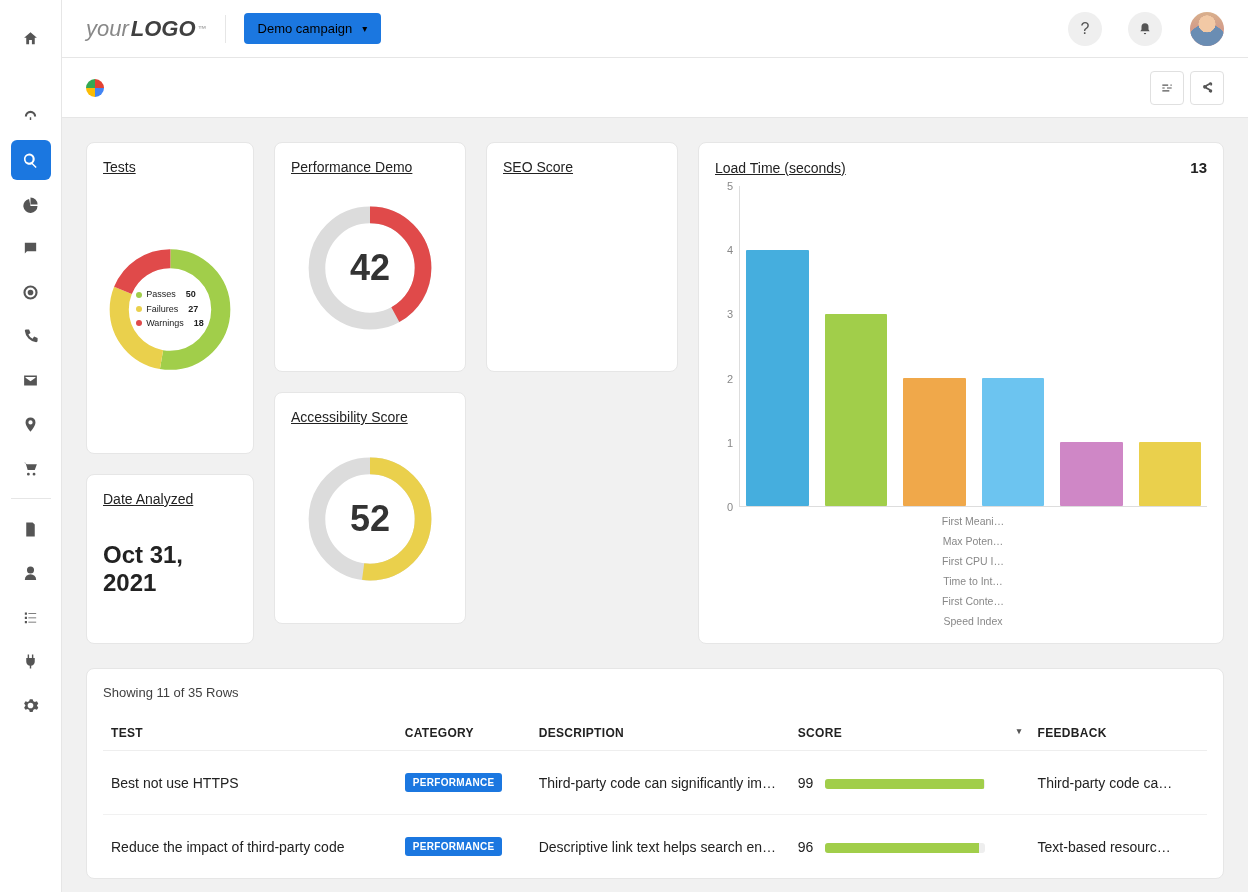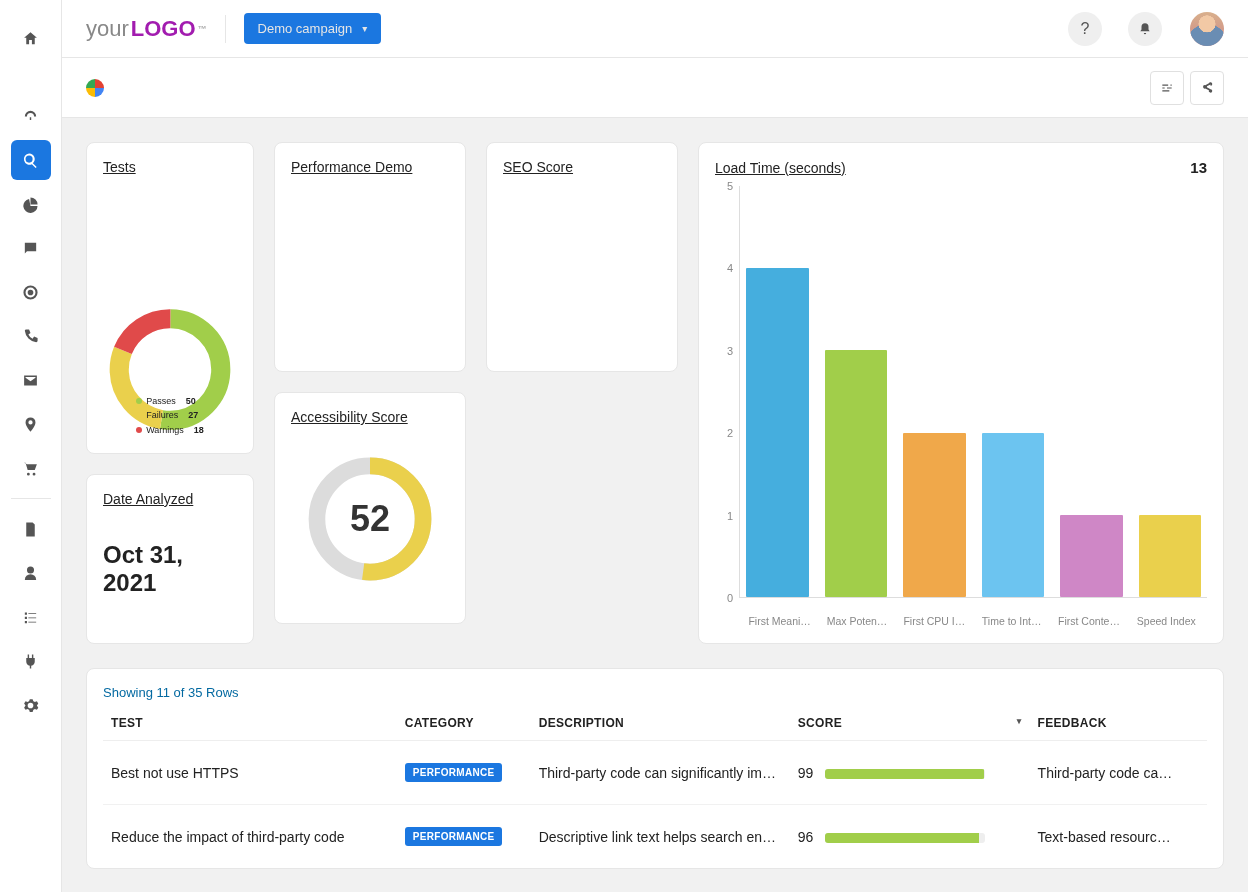--- a/index.html
+++ b/index.html
@@ -5,26 +5,26 @@
 * { margin:0; padding:0; box-sizing:border-box; font-family:-apple-system,BlinkMacSystemFont,"Segoe UI",Helvetica,Arial,sans-serif; }
 body { background:#fff; color:#222; }
 .app { display:flex; width:1248px; height:892px; overflow:hidden; }
 .sidebar { width:62px; border-right:1px solid #e6e6e6; display:flex; flex-direction:column; align-items:center; padding-top:18px; gap:4px; background:#fff; }
 .sidebar .sicon { width:40px; height:40px; display:flex; align-items:center; justify-content:center; border-radius:6px; cursor:pointer; color:#555; }
 .sidebar .sicon.active { background:#1b77e0; color:#fff; }
 .sidebar .sicon svg { width:17px; height:17px; fill:currentColor; }
 .sidebar .divider { width:40px; border-top:1px solid #e6e6e6; margin:6px 0; }
 .main { flex:1; display:flex; flex-direction:column; overflow:hidden; }
 .topbar { height:58px; border-bottom:1px solid #e6e6e6; display:flex; align-items:center; padding:0 24px; gap:18px; background:#fff; }
-.logo { font-weight:700; font-size:22px; letter-spacing:0px; color:#666; display:flex; align-items:flex-end; }
+.logo { font-weight:700; font-size:22px; letter-spacing:0px; color:#666; display:flex; align-items:flex-end;font-style:italic; }
 .logo .l1 { color:#888; font-weight:400; }
-.logo .l2 { color:#a21caf; font-weight:900; margin-left:2px; }
+.logo .l2 { color:#404040; font-weight:900; margin-left:2px; }
 .logo .tm { font-size:9px; color:#aaa; margin-left:2px; position:relative; top:-8px;}
 .vbar { width:1px; height:28px; background:#e6e6e6; }
-.campaign-btn { background:#1b77e0; color:#e5e5e5; border:none; border-radius:4px; padding:8px 14px; font-size:13px; font-weight:500; display:flex; align-items:center; gap:10px; cursor:pointer; }
+.campaign-btn { background:#1b77e0; color:#000000; border:none; border-radius:4px; padding:8px 14px; font-size:13px; font-weight:500; display:flex; align-items:center; gap:10px; cursor:pointer; }
 .campaign-btn::after { content:"▾"; font-size:10px; }
 .topbar .spacer { flex:1; }
 .circle-btn { width:34px; height:34px; border-radius:50%; background:#efefef; display:flex; align-items:center; justify-content:center; color:#555; cursor:pointer; margin-left:8px; }
 .avatar { width:34px; height:34px; border-radius:50%; background:linear-gradient(#d9b08c,#c88); margin-left:10px; cursor:pointer; overflow:hidden; position:relative;}
 .avatar::after { content:""; position:absolute; inset:0; background:radial-gradient(circle at 50% 35%, #f2c9a5 30%, transparent 31%), radial-gradient(circle at 50% 95%, #6a8db3 55%, transparent 56%); }
 .content { flex:1; overflow:auto; background:#f1f1f1; }
 .page-header { height:60px; background:#fff; border-bottom:1px solid #e6e6e6; display:flex; align-items:center; padding:0 24px; }
 .page-header .pi { width:18px; height:18px; border-radius:50%; background:conic-gradient(#e34133 0 25%, #4285f4 25% 50%, #fbbc05 50% 75%, #34a853 75% 100%); margin-right:12px; }
 .page-header h1 { font-size:22px; font-weight:700; color:#222; }
 .page-header .hspacer { flex:1; }
@@ -37,37 +37,37 @@
 .card.date { grid-column:1; grid-row:2; }
 .card.perf { grid-column:2; grid-row:1; height:230px;}
 .card.seo  { grid-column:3; grid-row:1; height:230px;}
 .card.acc  { grid-column:2; grid-row:1 / span 2; margin-top:250px; height:232px;}
 .card.best { grid-column:3; grid-row:1 / span 2; margin-top:250px; height:232px;}
 .card.load { grid-column:4; grid-row:1 / span 2; }
 .card.date .big { font-size:24px; font-weight:700; margin-top:28px; color:#222;}
 .gauge-wrap { flex:1; display:flex; align-items:center; justify-content:center; position:relative; }
 .gauge-wrap svg { transform:rotate(-90deg); }
 .gauge-num { position:absolute; font-size:36px; font-weight:700; color:#333; }
-.donut-wrap { flex:1; display:flex; align-items:flex-end; justify-content:center; position:relative; }
+.donut-wrap { flex:1; display:flex; align-items:center; justify-content:center; position:relative; }
 .donut-legend { position:absolute; font-size:9px; line-height:1.6; }
 .donut-legend .row { display:flex; align-items:center; gap:4px; }
 .donut-legend .dot { width:6px;height:6px;border-radius:50%; }
 .donut-legend .val { margin-left:6px; font-weight:700; font-size:9px;}
 .load-head { display:flex; justify-content:space-between; align-items:baseline; }
 .load-head .num { font-weight:700; font-size:15px; }
 .barchart { flex:1; display:flex; flex-direction:column; }
 .plot { flex:1; display:flex; position:relative; margin-top:4px;}
 .yaxis { width:24px; position:relative; color:#888; font-size:11px; }
 .yaxis span { position:absolute; right:6px; transform:translateY(-50%);}
 .bars { flex:1; display:flex; align-items:flex-end; gap:16px; padding:0 6px; position:relative; border-left:1px solid #ddd; border-bottom:1px solid #ddd;}
 .bars .bar { flex:1; border-radius:1px; }
-.xaxis { display:flex; gap:8px; padding:17px 6px 0 30px; color:#888; font-size:10.5px; }
+.xaxis { display:flex; gap:8px; padding:8px 6px 0 30px; color:#888; font-size:10.5px;flex-direction:column; }
 .xaxis span { flex:1; text-align:center; white-space:nowrap; overflow:hidden; text-overflow:ellipsis;}
 .table-card { margin:0 24px 24px; background:#fff; border:1px solid #e6e6e6; border-radius:8px; padding:16px 16px 0;}
-.table-card .meta { font-size:13px; color:#0369a1; margin-bottom:6px;}
+.table-card .meta { font-size:13px; color:#404040; margin-bottom:16px;}
 table { width:100%; border-collapse:collapse; }
 th { text-align:left; font-size:12px; font-weight:700; color:#222; padding:10px 8px; border-bottom:1px solid #eee; letter-spacing:0.3px;}
 th.score { position:relative; }
 th.score::after { content:"▾"; position:absolute; right:8px; font-size:9px; color:#555;}
 td { padding:22px 8px; border-top:1px solid #f1f1f1; font-size:14px; color:#222; vertical-align:middle;}
 td.desc, td.fb { max-width:220px; white-space:nowrap; overflow:hidden; text-overflow:ellipsis;}
 .badge { display:inline-block; background:#1b77e0; color:#fff; font-size:10px; font-weight:700; padding:4px 8px; border-radius:3px; letter-spacing:0.3px;}
 .sbar { display:inline-block; width:160px; height:10px; background:#eee; border-radius:3px; vertical-align:middle; margin-left:12px; overflow:hidden; position:relative;}
 .sbar i { display:block; height:100%; background:#a1ce4a; }
 </style>
@@ -222,20 +222,27 @@
           </div>
         </div>
 
         <div class="card date">
           <div class="title">Date Analyzed</div>
           <div class="big">Oct 31, 2021</div>
         </div>
 
         <div class="card perf">
           <div class="title">Performance Demo</div>
+          <div class="gauge-wrap">
+              <svg class="gauge" width="140" height="140" viewBox="0 0 42 42">
+                <circle cx="21" cy="21" r="15.915" fill="none" stroke="#dcdcdc" stroke-width="5"></circle>
+                <circle cx="21" cy="21" r="15.915" fill="none" stroke="#e04a4a" stroke-width="5" stroke-dasharray="42.00 99.99689416376312" stroke-linecap="butt"></circle>
+              </svg>
+              <div class="gauge-num">42</div>
+            </div>
         </div>
         <div class="card seo">
           <div class="title">SEO Score</div>
         </div>
         <div class="card acc">
           <div class="title">Accessibility Score</div>
           <div class="gauge-wrap">
               <svg class="gauge" width="140" height="140" viewBox="0 0 42 42">
                 <circle cx="21" cy="21" r="15.915" fill="none" stroke="#dcdcdc" stroke-width="5"></circle>
                 <circle cx="21" cy="21" r="15.915" fill="none" stroke="#ead04c" stroke-width="5" stroke-dasharray="52.00 99.99689416376312" stroke-linecap="butt"></circle>

